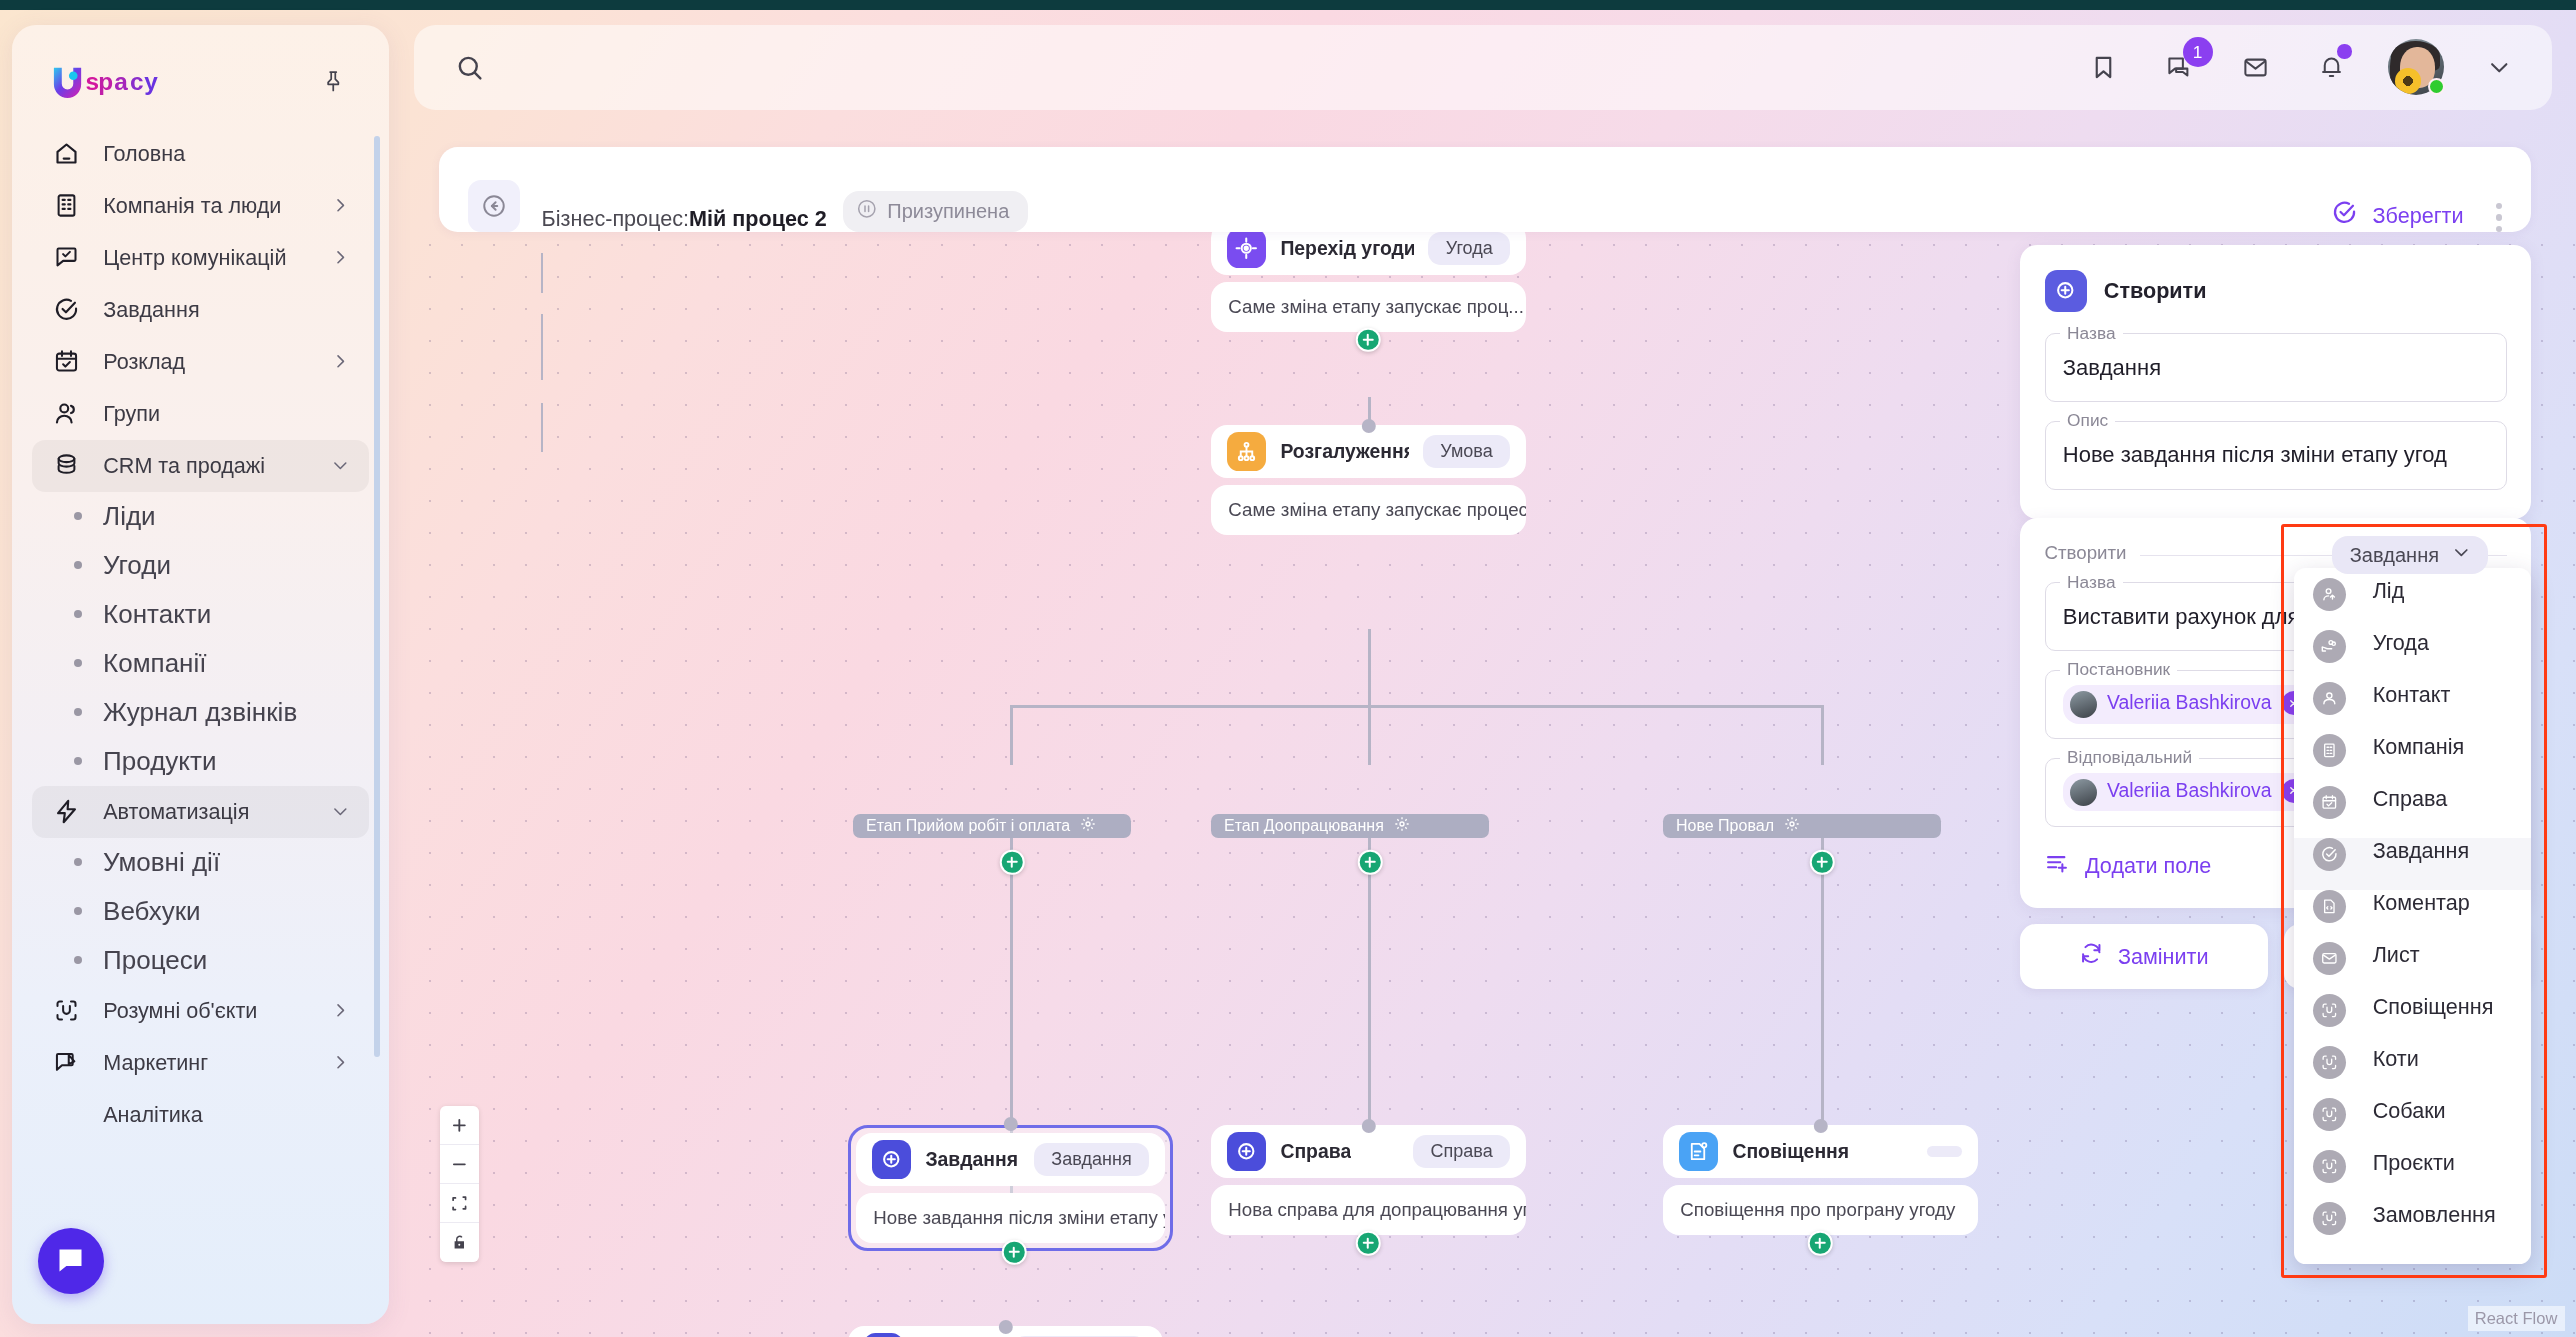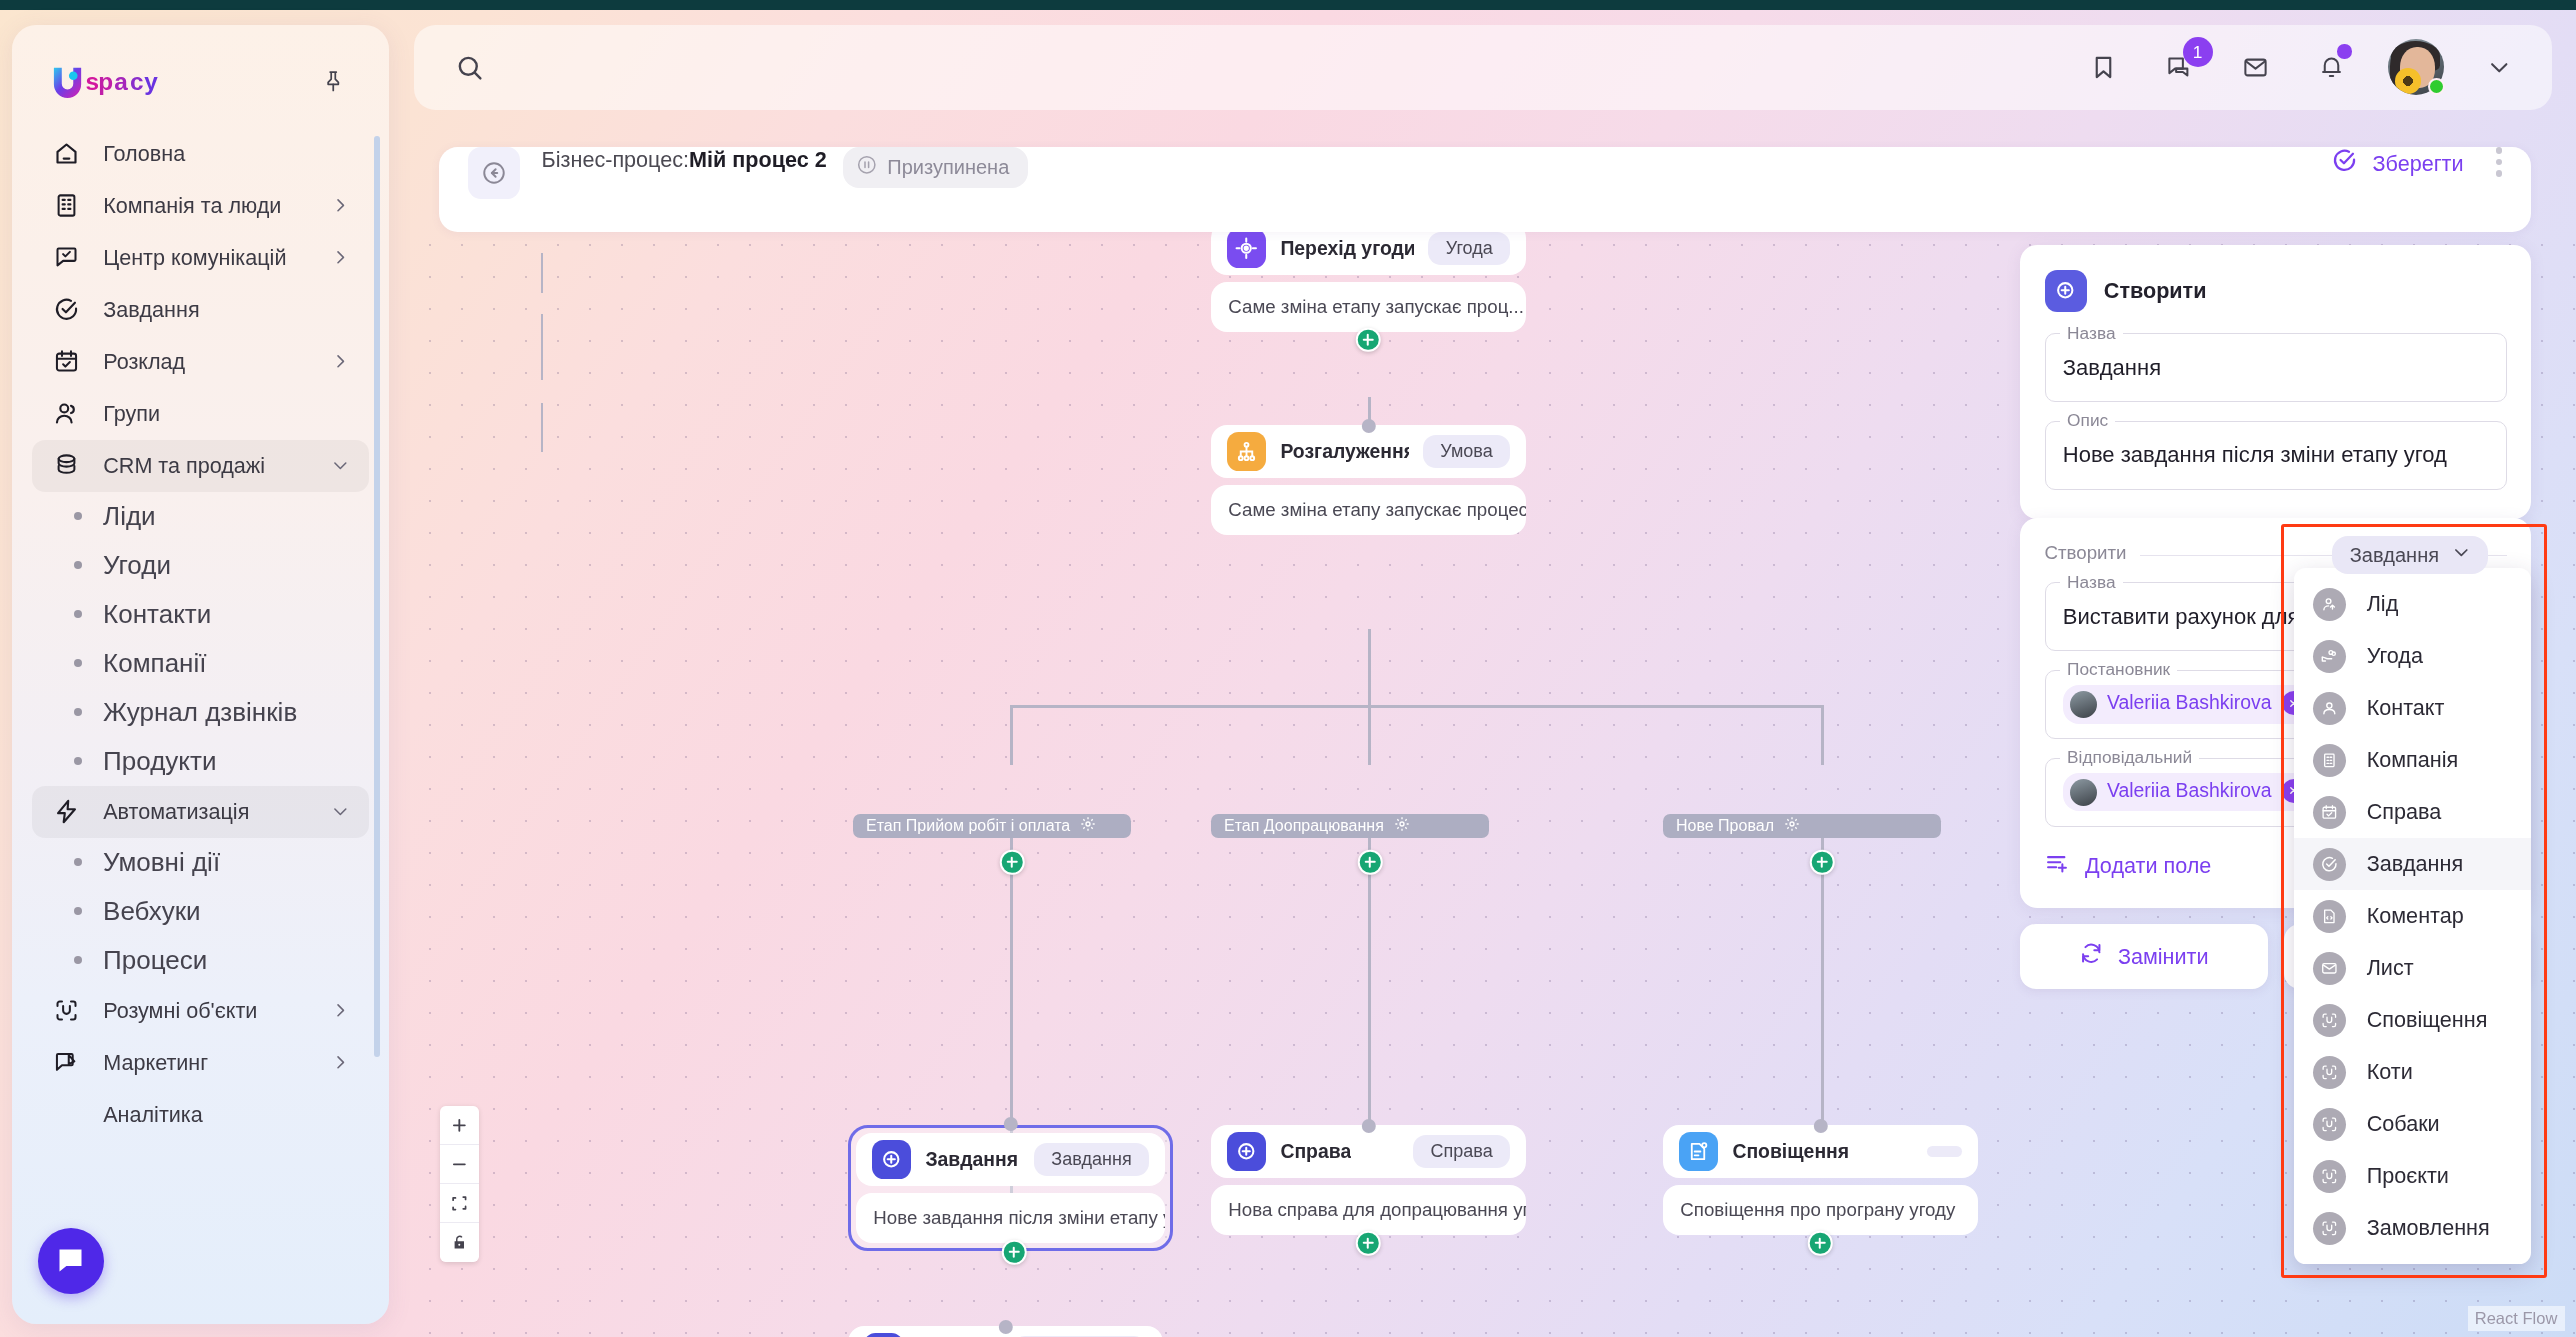--- a/index.html
+++ b/index.html
@@ -99,21 +99,21 @@
   .av-flower{ position:absolute; left:14%; bottom:2%; width:46%; height:46%;
              border-radius:50%; background:
              radial-gradient(circle at 50% 50%, #4c3a16 0 26%, #f5c02a 27% 100%); }
   .av-status { position:absolute; right:-1.4px; bottom:0px; width:17.3px; height:17.3px;
                border-radius:50%; background:#2fcc2f; border:2.9px solid #fdeff5; }
 
   
   .proc-header {
     position:absolute; left: 439px; top: 147px; right: 45px; height: 85px;
     background:#fff; border-radius: 18.7px;
-    display:flex; align-items:flex-start; padding: 0 29px;
+    display:flex; align-items:flex-end; padding: 0 29px;
     box-shadow: 0 1.4px 10px rgba(120,90,150,.07);
   }
   .back-btn { width:52px; height:52px; border-radius:13px; background:#f1f0fb;
               display:flex;align-items:center;justify-content:center; cursor:pointer; }
   .proc-title { margin-left:21.6px; font-size:21.6px; color:#4b4952; white-space:nowrap;}
   .proc-title b { color:#1f1d26; font-weight:700; }
   .status-chip {
     margin-left:16px; display:flex; align-items:center; gap:10px;
     background:#f0eff3; border-radius:16px; padding: 7.2px 18.7px 7.2px 13px;
     color:#8d8a98; font-size:20px;
@@ -234,21 +234,21 @@
     position:absolute; right: 88px; top: 536px;
     background:#e9e7f6; border-radius:16px; padding: 7.2px 17.3px;
     display:flex; align-items:center; gap:13px; font-size:20px; color:#4a4854;
     cursor:pointer; z-index: 30;
   }
   .dropdown {
     position:absolute; right: 45px; top: 568px; width: 237px;
     background:#fff; border-radius: 11.5px; padding: 10px 0;
     box-shadow: 0 7.2px 24.5px rgba(60,40,90,.20); z-index: 29;
   }
-  .dd-item { display:flex; align-items:center; gap:21px; height: 52px;
+  .dd-item { display:flex; gap:27px; height: 52px;
              padding: 0 18.7px; cursor:pointer; }
   .dd-item.sel { background:#f5f5f9; }
   .dd-ico { width:33px;height:33px;border-radius:50%;background:#adaab4;flex:0 0 33px;
             display:flex;align-items:center;justify-content:center;}
   .dd-lbl { font-size:21.6px; color:#2c2a35; white-space:nowrap; }
 
   .redbox { position:absolute; right: 29px; top: 524px; width: 266px; height: 754px;
             border:3.6px solid #ff3b13; border-radius:2.9px; z-index:40; pointer-events:none; }
 </style>
 </head>

